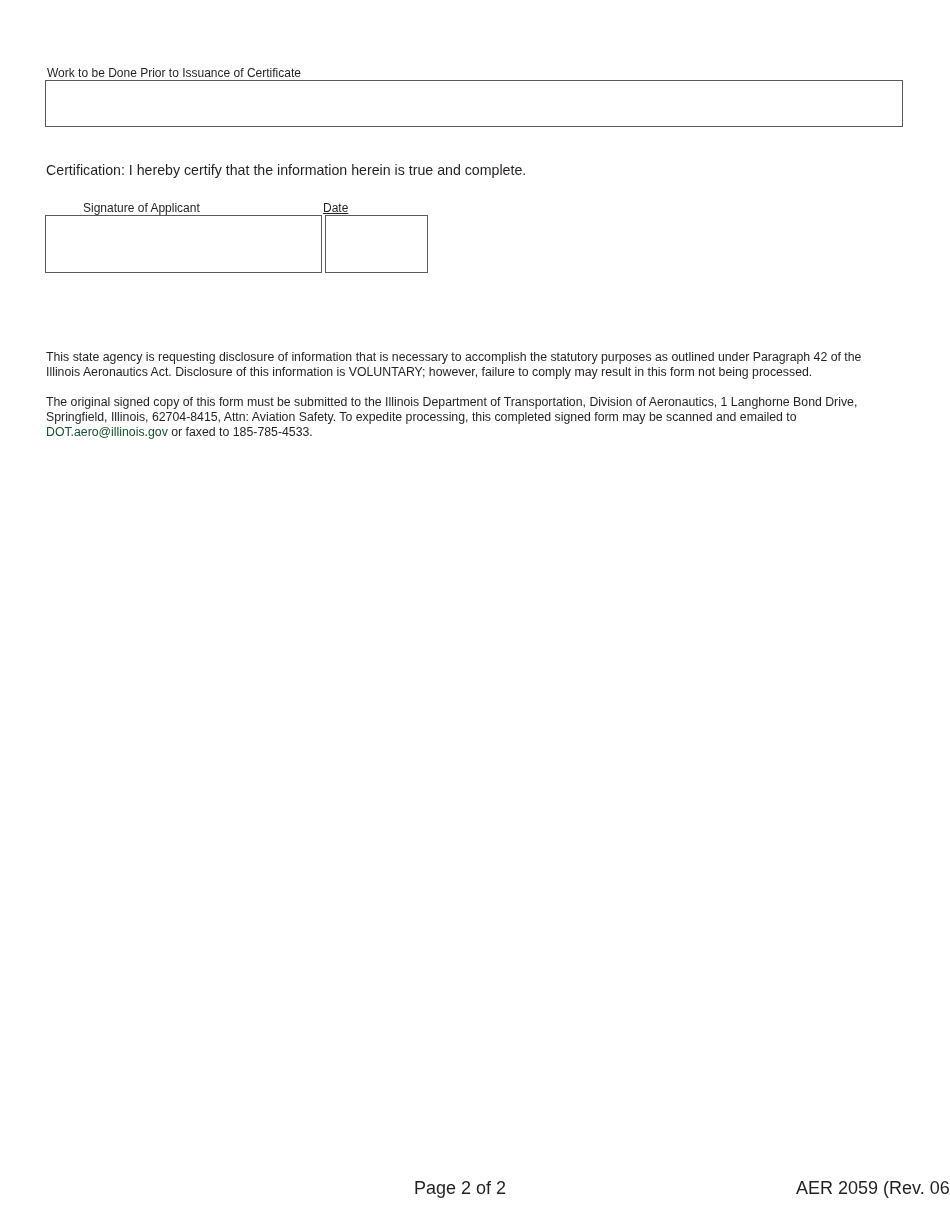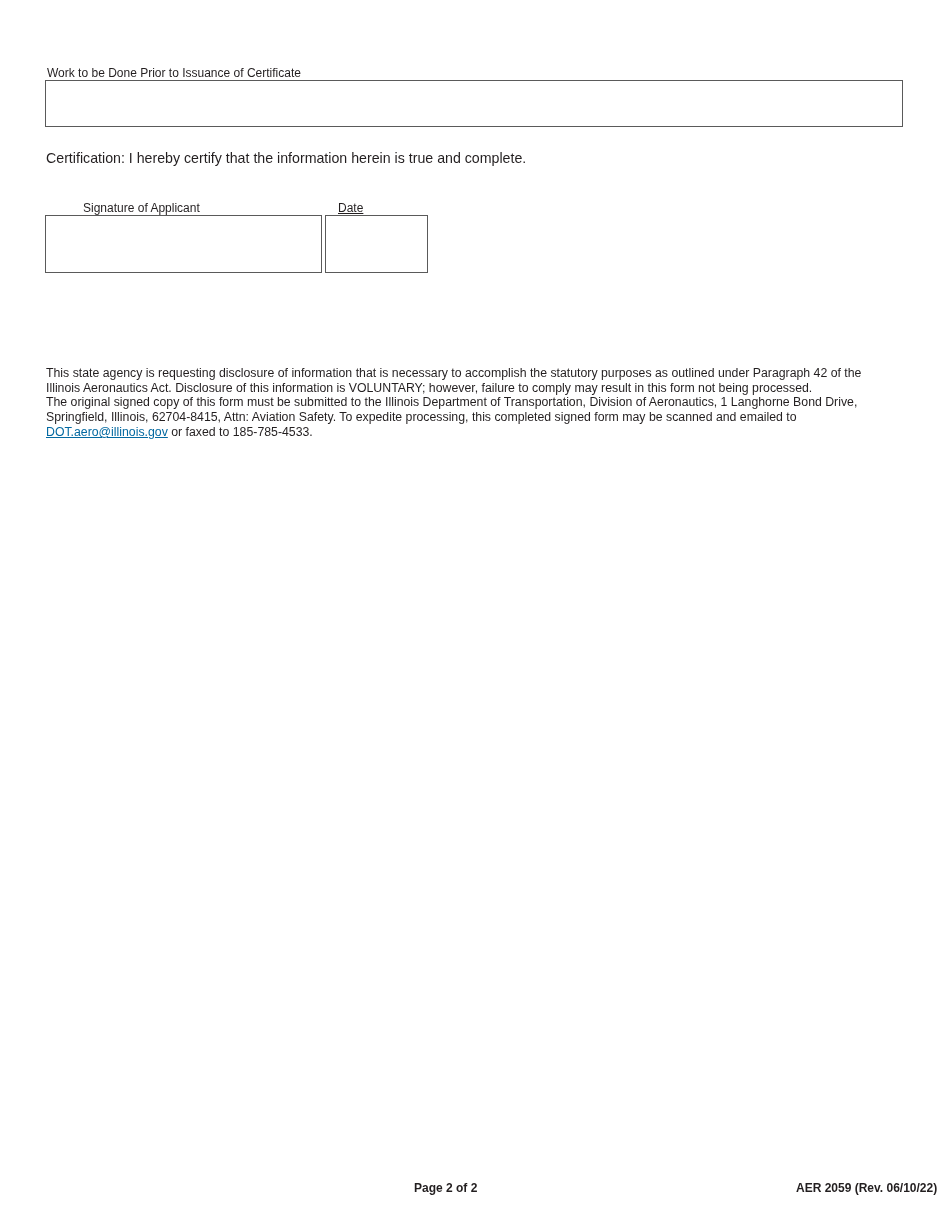--- a/index.html
+++ b/index.html
@@ -2,38 +2,38 @@
 <html><head>
 <meta charset="utf-8">
 <style>
   html, body { margin: 0; padding: 0; background: #ffffff; }
   body { width: 950px; height: 1230px; position: relative; font-family: "Liberation Sans", sans-serif; color: #231f20; overflow: hidden; }
   .abs { position: absolute; }
   .label { font-size: 12px; line-height: 16px; white-space: nowrap; }
   .box { position: absolute; border: 1px solid #5a5a5a; box-sizing: border-box; background: #fff; }
   .para { position: absolute; left: 46px; width: 840px; font-size: 12.3px; line-height: 15px; }
   .para p { margin: 0; }
-  a.link { color: #0369a1; text-decoration: underline; }
-  .footer { font-size: 12px; line-height: 14px; white-space: nowrap; font-weight: bold; }
+  a.link { color: #14532d; }
+  .footer { font-size: 18px; line-height: 14px; white-space: nowrap; }
 </style>
 </head>
 <body>
 
 <div class="abs label" style="left:47px; top:65px;">Work to be Done Prior to Issuance of Certificate</div>
 <div class="box" style="left:45px; top:80px; width:858px; height:47px;"></div>
 
-<div class="abs label" style="left:46px; top:150px; font-size:14.2px;">Certification:  I hereby certify that the information herein is true and complete.</div>
+<div class="abs label" style="left:46px; top:162px; font-size:14.2px;">Certification:  I hereby certify that the information herein is true and complete.</div>
 
 <div class="abs label" style="left:47px; top:200px;margin-left:36px;">Signature of Applicant</div>
 <div class="box" style="left:45px; top:215px; width:277px; height:58px;"></div>
 
-<div class="abs label" style="left:338px; top:200px;text-decoration:underline;">Date</div>
+<div class="abs label" style="left:323px; top:200px;text-decoration:underline;">Date</div>
 <div class="box" style="left:325px; top:215px; width:103px; height:58px;"></div>
 
-<div class="para" style="top:350px;margin-top:16px;">
+<div class="para" style="top:350px;">
   <p>This state agency is requesting disclosure of information that is necessary to accomplish the statutory purposes as outlined under Paragraph 42 of the Illinois Aeronautics Act.  Disclosure of this information is VOLUNTARY; however, failure to comply may result in this form not being processed.</p>
 </div>
 
 <div class="para" style="top:395px;">
   <p><span>The original signed copy of this form must be submitted to the Illinois Department of Transportation, Division of Aeronautics, 1 Langhorne Bond Drive, Springfield, Illinois, 62704-8415, Attn: Aviation Safety.  To expedite processing, this completed signed form may be scanned and emailed to </span><a class="link">DOT.aero@illinois.gov</a><span> or faxed to 185-785-4533.</span></p>
 </div>
 
 <div class="abs footer" style="left:414px; top:1181px;">Page 2 of 2</div>
 <div class="abs footer" style="left:796px; top:1181px;">AER 2059 (Rev. 06/10/22)</div>
 

